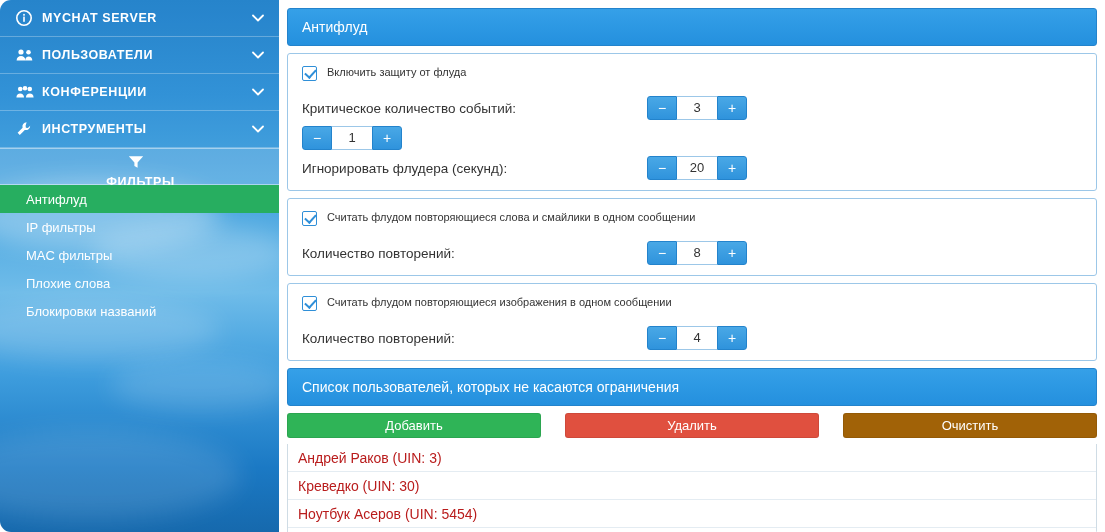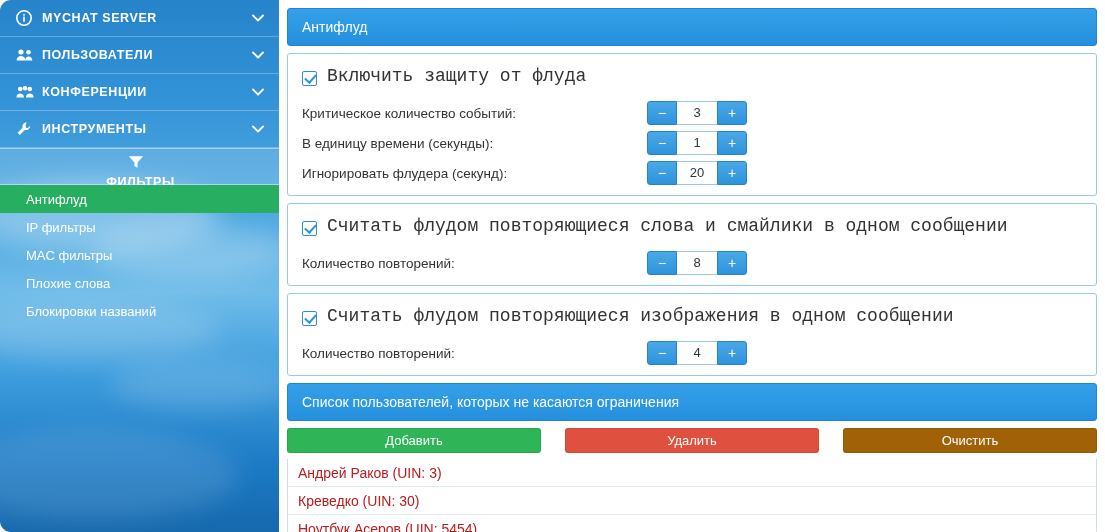--- a/index.html
+++ b/index.html
@@ -110,25 +110,24 @@
     color: #ffffff;
     font-size: 14px;
     padding: 10px 14px;
     border-radius: 3px;
     border: 1px solid #2383cc;
     margin-bottom: 7px;
   }
 
   .chk-row {
     display: flex;
-    align-items: flex-end;
+    align-items: flex-start;
     padding: 12px 14px;
-    font-size: 18px;
+    font-size: 11px;
     color: #333333;
-    font-family: Liberation Mono, monospace;
   }
   .chk {
     width: 15px; height: 15px;
     flex: 0 0 15px;
     border: 1px solid #2f8fd8;
     border-radius: 2px;
     background: #ffffff;
     margin-right: 10px;
     position: relative;
     cursor: pointer;
@@ -344,21 +343,20 @@
       <div class="spin-row">
         <span class="lbl">Критическое количество событий:</span>
         <span class="spinner">
           <span class="sp-btn minus">−</span>
           <span class="sp-val">3</span>
           <span class="sp-btn plus">+</span>
         </span>
       </div>
 
       <div class="spin-row">
-        <span class="lbl">В единицу времени (секунды):</span>
         <span class="spinner">
           <span class="sp-btn minus">−</span>
           <span class="sp-val">1</span>
           <span class="sp-btn plus">+</span>
         </span>
       </div>
 
       <div class="spin-row pad-bot">
         <span class="lbl">Игнорировать флудера (секунд):</span>
         <span class="spinner">

